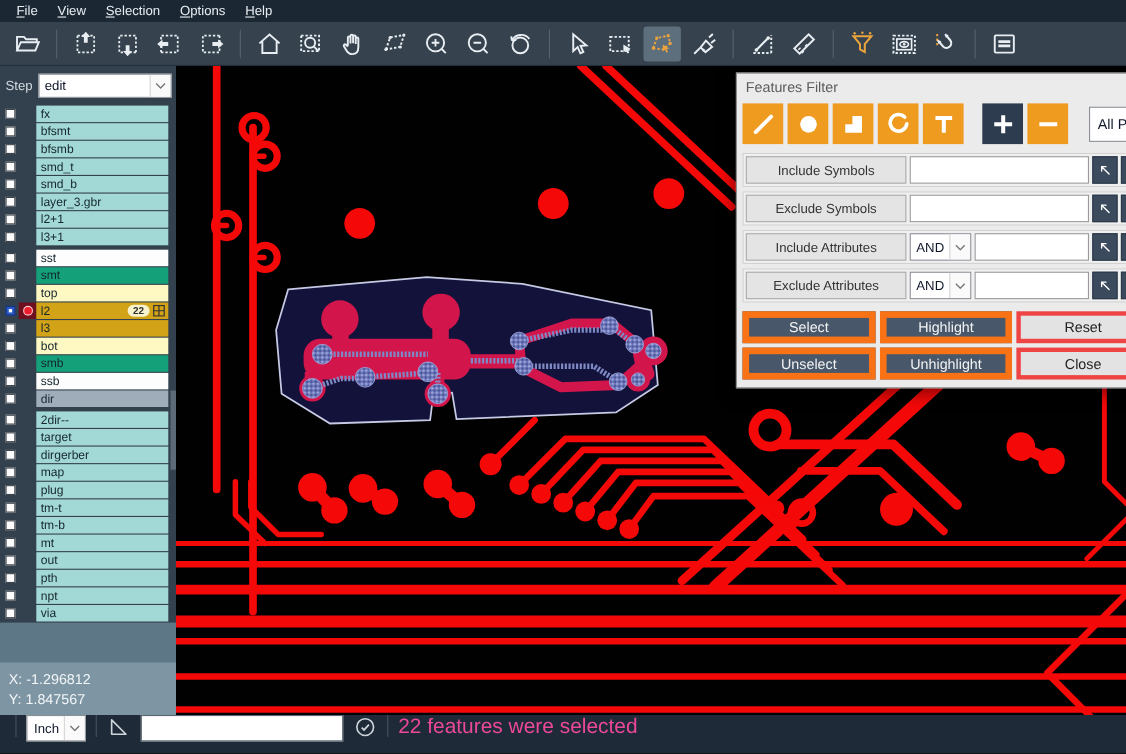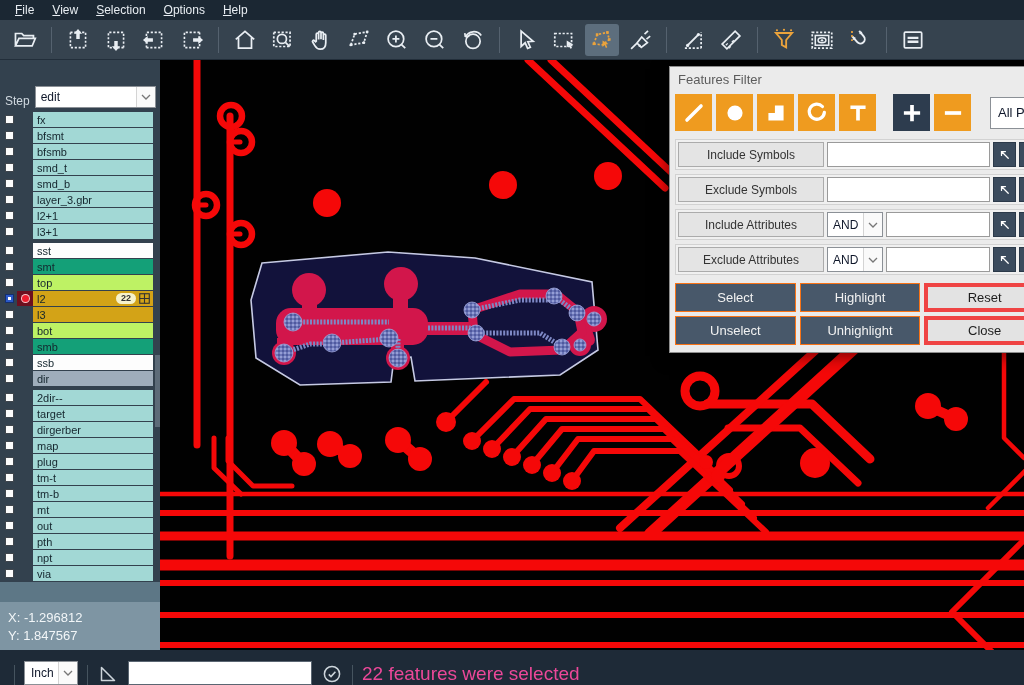--- a/index.html
+++ b/index.html
@@ -13,41 +13,41 @@
   .tbtn{width:34px;height:32px;display:flex;align-items:center;justify-content:center;background:transparent;border:none;padding:0;margin:0 2px}
   .tbtn svg{width:26px;height:26px;display:block}
   .tbtn.active{background:#5d6e7d;border-radius:3px}
   .tsep{width:1px;height:26px;background:#55626f;margin:0 7px}
   .wstroke{stroke:#e9eef3;fill:none;stroke-width:1.6}
   
   .canvas{position:absolute;left:160px;top:60px;width:864px;height:590px;background:#000;z-index:1}
   .canvas svg{display:block;width:864px;height:590px}
   
   .sidebar{position:absolute;left:0;top:60px;width:160px;height:590px;background:#33414e;z-index:10;display:flex;flex-direction:column}
-  .shead{height:28px;display:flex;align-items:flex-end;padding:0 4px 0 3px;gap:5px;margin-top:20px;flex:none}
+  .shead{height:28px;display:flex;align-items:center;padding:0 4px 0 3px;gap:5px;margin-top:4px;flex:none}
   .sheadlabel{color:#d2dae1;font-size:12px;padding-left:2px}
   .select{background:#fff;border:1px solid #8b9096;display:flex;align-items:center;font-size:12px;color:#0f172a;overflow:hidden}
   .stepsel{flex:1;height:22px;padding-left:5px}
   .chvbox{margin-left:auto;height:100%;display:flex;align-items:center;padding:0 4px;border-left:1px solid #d4d4d4;background:#fafafa}
   .chvbox svg{width:10px;height:6px}
   .lgroup{margin-top:4px;flex:none}
   .lrow{display:flex;height:15px;margin:0 7px 1px 2px;align-items:stretch}
   .cbcell{width:15px;display:flex;align-items:center;justify-content:center;flex:none}
   .cb{width:9px;height:9px;background:#fcfcfc;border:1.5px solid #40464d;position:relative}
   .cb.on{background:#2b59c8;border-color:#142f6e}
   .cb.on::after{content:"";position:absolute;left:1.5px;top:1.5px;width:3.5px;height:3.5px;background:#fff}
   .indcell{width:16px;display:flex;align-items:center;justify-content:center;flex:none}
   .indcell.act{background:#6d0f1f}
   .dot{width:9px;height:9px;border-radius:50%;background:#ee1d2e;border:1px solid rgba(255,255,255,.75)}
   .namecell{flex:1;display:flex;align-items:center;padding:0 3px 0 4px;font-size:11px;color:#15262e;overflow:hidden;cursor:default}
   .nm{white-space:nowrap}
   .badge{margin-left:auto;background:#f6f2cc;border-radius:7px;font-size:9px;font-weight:bold;color:#333;padding:0 5px;line-height:11px;height:11px;flex:none}
   .gicon{margin-left:3px;flex:none;display:block}
   .c-cyan{background:#a2d8d5}.c-white{background:#fdfdfd}.c-green{background:#14a078}
-  .c-amber{background:#bef264}.c-gold{background:#d3a317}.c-gray{background:#9fadbb}
+  .c-amber{background:#fef9c3}.c-gold{background:#d3a317}.c-gray{background:#9fadbb}
   .sfill{flex:1;background:#5d7786}
   .scoords{height:48px;background:#7e95a3;color:#f2f6f8;font-size:13px;padding:2px 8px;display:flex;flex-direction:column;justify-content:center;gap:3px;flex:none}
   .vthumb{position:absolute;right:0;top:295px;width:5px;height:72px;background:#5d6b78}
   
   .dialog{position:absolute;left:669px;top:66px;width:382px;background:#ebebeb;border:1px solid #8d8d8d;box-shadow:0 3px 16px rgba(0,0,0,.55);z-index:30;padding-bottom:5px}
   .dtitle{height:25px;display:flex;align-items:center;padding:0 3px 0 8px;color:#5c5c5c;font-size:13px}
   .dclose{margin-left:auto;width:19px;height:15px;background:#dedede;border:none;color:#9b9b9b;font-size:10px;line-height:14px;text-align:center;padding:0;font-family:inherit}
   .trow{display:flex;align-items:center;padding:2px 5px 4px;gap:19px}
   .toggles{display:flex;gap:4px;align-items:center;flex:1}
   .tgl{width:37px;height:37px;border:none;padding:5px;display:flex;align-items:center;justify-content:center}
@@ -56,24 +56,24 @@
   .tgl.dark{background:#2d3c4e;margin-left:13px}
   .profile{width:98px;height:32px;padding-left:7px;font-size:13px;flex:none}
   .frow{display:flex;margin:4px 5px 0;border:1px solid #d2d2d2;background:#f0f0f0;padding:2px;gap:3px;height:31px}
   .flabel{width:146px;flex:none;background:#e4e4e4;border:1px solid #ababab;font-size:12px;color:#333;font-family:inherit}
   .op{width:56px;flex:none;padding-left:5px;font-size:12px}
   .finput{flex:1;min-width:0;border:1px solid #9a9a9a;font-size:12px;padding:0 4px;font-family:inherit}
   .abtn{width:23px;flex:none;background:#3b4b5d;border:1px solid #2b3949;padding:3px;display:flex;align-items:center;justify-content:center}
   .abtn svg{width:15px;height:15px;display:block}
   .agrid{display:grid;grid-template-columns:1fr 1fr 1fr;gap:4px;margin:8px 5px 2px}
   .dbtn{height:29px;font-size:13px;font-family:inherit}
-  .dbtn.dark{background:#48586a;color:#f2f2f2;border:1px solid #f97316}
+  .dbtn.dark{background:#48586a;color:#f2f2f2;border:6px solid #f97316}
   .dbtn.light{background:#e3e3e3;color:#1e1e1e;border:4px solid #ef4444}
   
-  .statusbar{position:absolute;left:0;bottom:0;width:100%;height:35px;background:#1e2a37;display:flex;align-items:flex-end;padding-left:14px;z-index:40;gap:9px}
+  .statusbar{position:absolute;left:0;bottom:0;width:100%;height:35px;background:#1e2a37;display:flex;align-items:flex-start;padding-left:14px;z-index:40;gap:9px}
   .ssep{width:1px;height:20px;background:#46545f;flex:none}
   .unit{width:54px;height:24px;padding-left:6px;font-size:12px;flex:none}
   .sicon{background:none;border:none;padding:0;flex:none}
   .sicon svg{width:22px;height:22px;display:block}
   .cmd{width:184px;height:24px;border:1px solid #5a6672;background:#fff;font-size:12px;padding:0 5px}
   .msg{color:#ec4899;font-size:19px;white-space:nowrap}
 </style>
 </head>
 <body>
 

